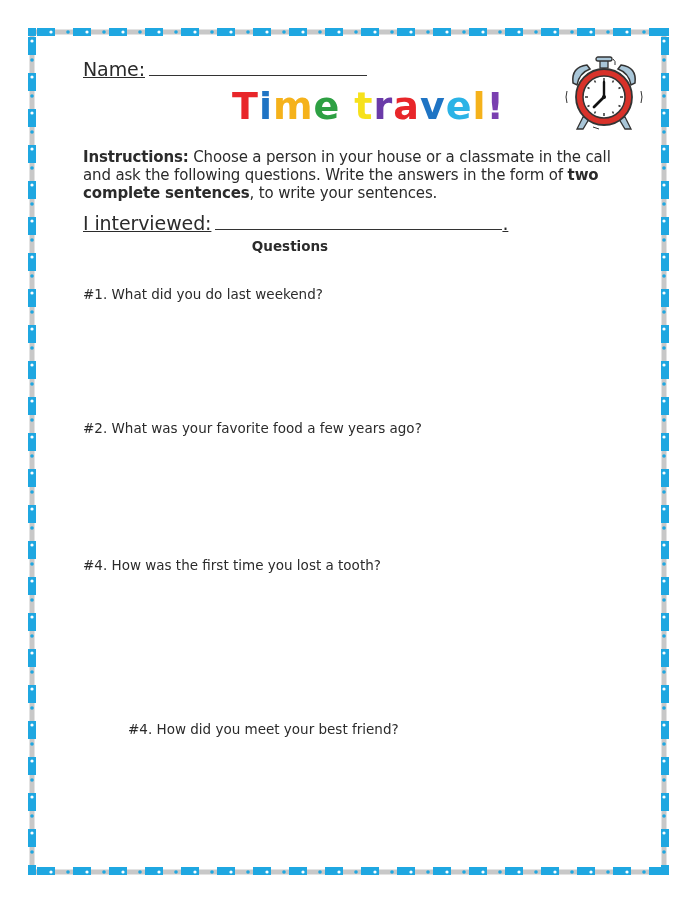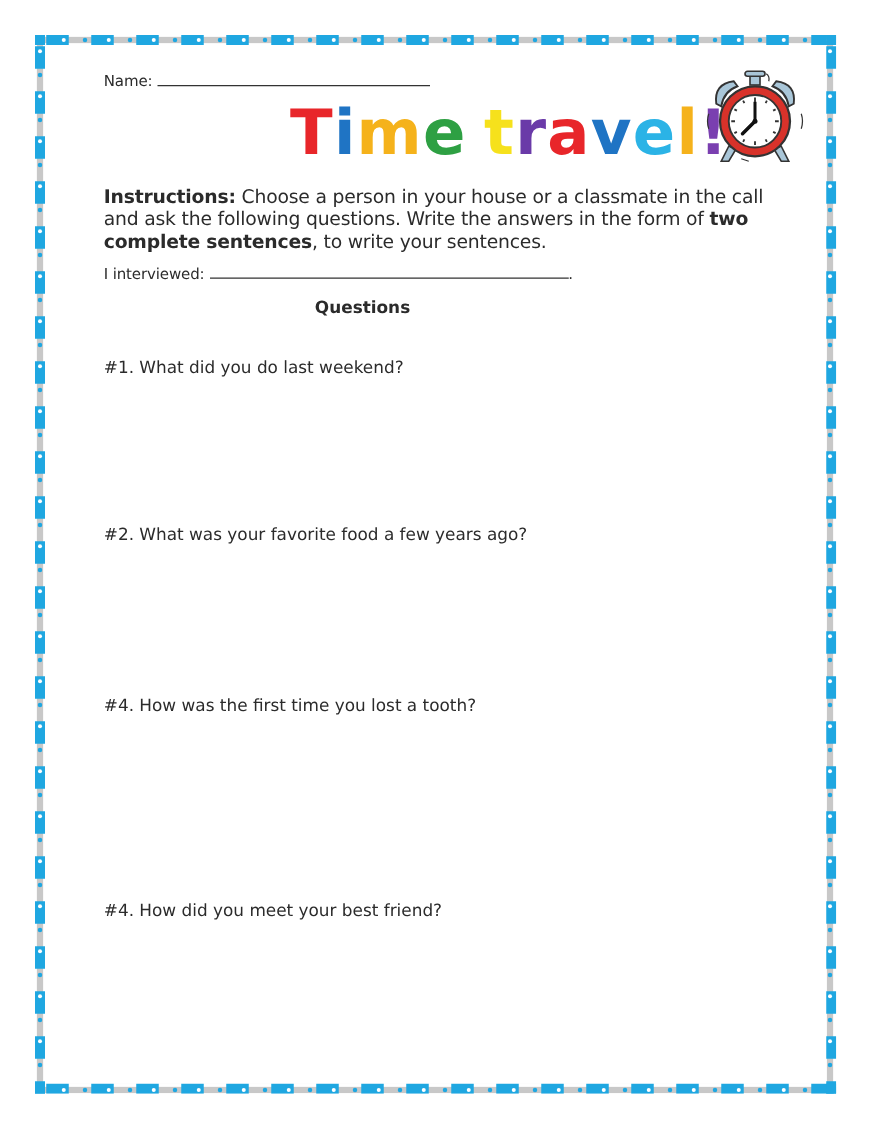--- a/index.html
+++ b/index.html
@@ -1,23 +1,23 @@
 <!DOCTYPE html>
 <html><head>
 <meta charset="utf-8">
 <style>
   html, body { margin:0; padding:0; background:#ffffff; }
   body { width:700px; height:904px; position:relative; overflow:hidden;
          font-family: "DejaVu Sans", "Liberation Sans", sans-serif; color:#2b2b2b; }
   .frame { position:absolute; left:28px; top:28px; width:641px; height:847px; }
   .frame svg { position:absolute; left:0; top:0; }
-  .txt { position:absolute; font-size:12px; letter-spacing:-0.1px; white-space:nowrap; }
+  .txt { position:absolute; font-size:19px; letter-spacing:-0.1px; white-space:nowrap;text-decoration:underline; }
   .blank { display:inline-block; border-bottom:1px solid #333; vertical-align:baseline; height:1px; margin-left:4px; }
   .title { position:absolute; left:232px; top:78px; font-family:"DejaVu Sans", sans-serif;
-           font-weight:bold; font-size:50px; letter-spacing:1px; line-height:56px; white-space:nowrap; }
+           font-weight:bold; font-size:38px; letter-spacing:1px; line-height:56px; white-space:nowrap; }
   .title span { display:inline-block; }
   .instr { position:absolute; left:83px; top:148px; width:540px; font-size:15px; line-height:18px; letter-spacing:-0.15px; }
   .instr b { font-weight:bold; }
   .qhead { position:absolute; left:0; width:580px; top:238px; text-align:center; font-weight:bold; font-size:13.5px; }
   .question { position:absolute; left:83px; font-size:13.5px;text-align:right; }
   .clock { position:absolute; left:563px; top:55px; }
 </style>
 </head>
 <body>
 
@@ -105,13 +105,13 @@
 
 <div class="txt" style="left:83px; top:212px;text-align:center;">
   <span>I interviewed:</span><span class="blank" style="width:287px;"></span><span>.</span>
 </div>
 
 <div class="qhead">Questions</div>
 
 <div class="question" style="top:286px;">#1. What did you do last weekend?</div>
 <div class="question" style="top:420px;">#2. What was your favorite food a few years ago?</div>
 <div class="question" style="top:557px;">#4. How was the first time you lost a tooth?</div>
-<div class="question" style="top:721px;">#4. How did you meet your best friend?</div>
+<div class="question" style="top:721px;margin-left:45px;">#4. How did you meet your best friend?</div>
 
 </body></html>

